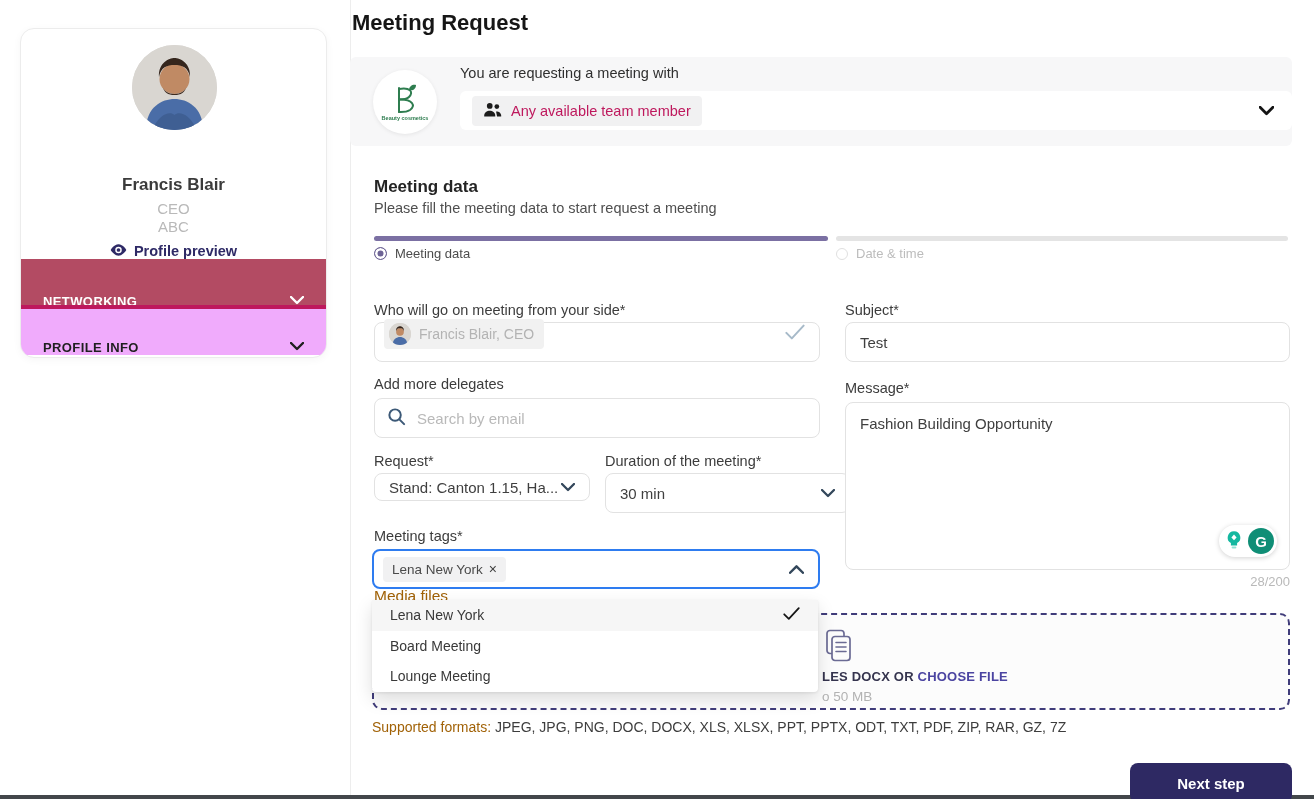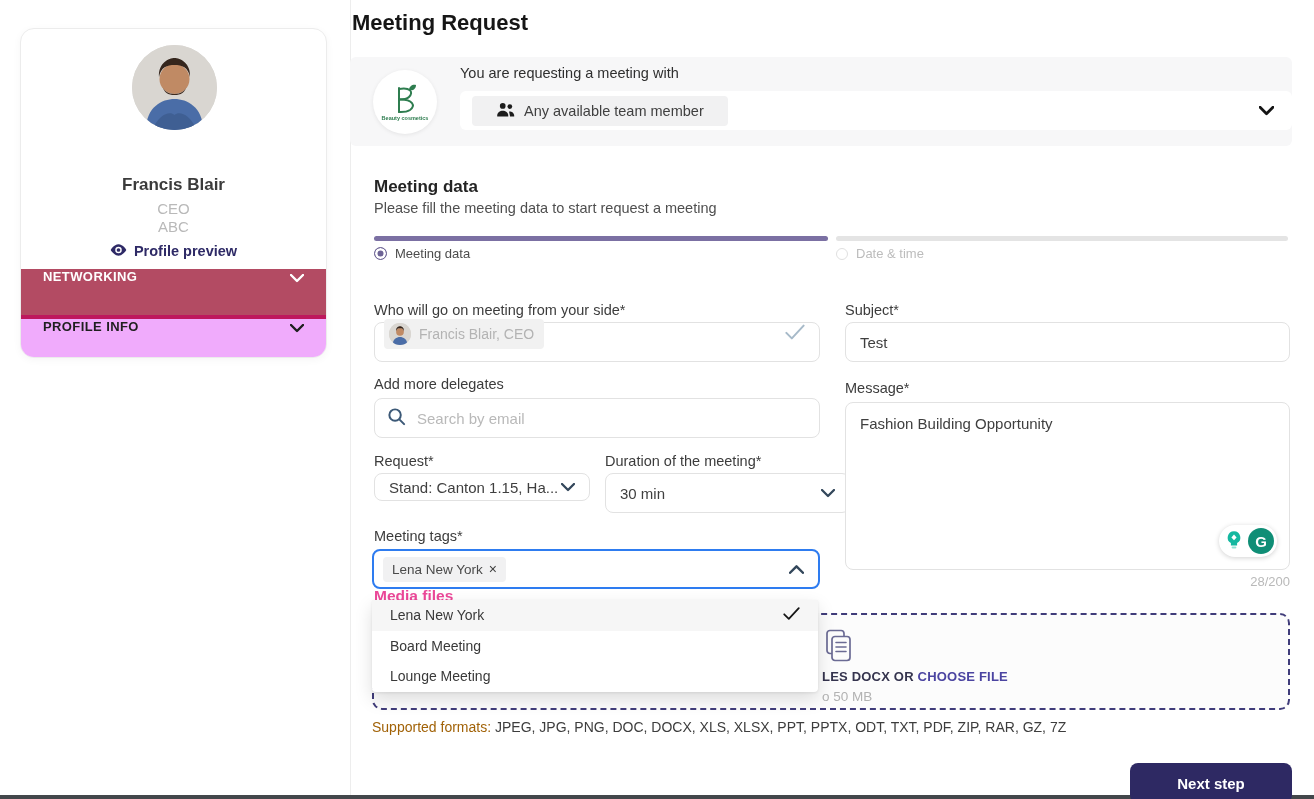--- a/index.html
+++ b/index.html
@@ -19,33 +19,33 @@
     left:20px; top:28px; width:307px; height:330px; background:#fff;
     border:1px solid #ececec; border-radius:14px; overflow:hidden;
     box-shadow:0 2px 8px rgba(0,0,0,0.04);
   }
   .avatar-wrap { position:absolute; left:111px; top:16px; width:85px; height:85px; border-radius:50%; overflow:hidden; background:#d9d7d4; }
   .profile-name { position:absolute; left:0; top:146px; width:100%; text-align:center; font-size:17px; font-weight:700; color:#3b3b3b; }
   .profile-role, .profile-company { position:absolute; left:0; width:100%; text-align:center; font-size:15px; color:#b9b9b9; }
   .profile-role { top:171px; }
   .profile-company { top:189px; }
   .profile-preview { position:absolute; left:0; top:214px; width:100%; display:flex; justify-content:center; align-items:center; gap:7px; color:#2e2a66; font-size:14.5px; font-weight:600; cursor:pointer;text-align:right; }
-  .menu-item { position:absolute; left:0; width:100%; height:50px; display:flex; align-items:flex-start; justify-content:space-between; padding:0 22px; cursor:pointer;margin-top:10px; }
+  .menu-item { position:absolute; left:0; width:100%; height:50px; display:flex; align-items:flex-end; justify-content:space-between; padding:0 22px; cursor:pointer; }
   .menu-networking { top:230px; background:#b34b63; color:#fff; }
   .menu-profile-info { top:276px; background:#f0abfc; color:#1f1f1f; border-top:4px solid #be185d; }
   .menu-item .menu-label { font-size:13px; font-weight:700; letter-spacing:0.4px; }
 
   
   .page-title { left:352px; top:10px; font-size:22px; font-weight:700; color:#161616; }
   .request-card { left:350px; top:57px; width:942px; height:89px; background:#f7f7f8; border-radius:6px; }
   .logo-circle { position:absolute; left:23px; top:13px; width:64px; height:64px; background:#fff; border-radius:50%; box-shadow:0 1px 4px rgba(0,0,0,0.08); display:flex; flex-direction:column; align-items:center; justify-content:center; }
   .logo-text { font-size:5.5px; color:#2e7d4f; font-weight:700; margin-top:-2px; white-space:nowrap; }
   .request-label { position:absolute; left:110px; top:8px; font-size:14.5px; color:#2f2f2f; }
   .team-select { position:absolute; left:110px; top:34px; width:832px; height:39px; background:#fff; border-radius:6px; display:flex; align-items:center; padding:0 18px 0 12px; cursor:pointer; }
-  .team-chip { display:flex; align-items:center; gap:9px; background:#f1f1f2; border-radius:4px; padding:6px 24px; font-size:14.5px; color:#404040; }
+  .team-chip { display:flex; align-items:center; gap:9px; background:#f1f1f2; border-radius:4px; padding:6px 11px; font-size:14.5px; color:#be185d; }
   .team-select .chev { margin-left:auto; }
 
   
   .section-title { left:374px; top:177px; font-size:17px; font-weight:700; color:#242424; }
   .section-sub { left:374px; top:200px; font-size:14.5px; color:#4f4f4f; }
   .bar { top:236px; height:5px; border-radius:3px; }
   .bar-active { left:374px; width:454px; background:#7b70a3; }
   .bar-inactive { left:836px; width:452px; background:#e4e4e4; }
   .step { top:246px; display:flex; align-items:center; gap:8px; font-size:13px; }
   .step-1 { left:374px; color:#4c4c4c; }
@@ -75,21 +75,21 @@
   .select-box { padding:0 14px; justify-content:space-between; font-size:15px; color:#3f3f3f; cursor:pointer; }
   .select-location { left:374px; top:473px; width:216px; height:28px; }
   .select-duration { left:605px; top:473px; width:245px; height:40px; }
 
   .lbl-tags { left:374px; top:528px; }
   .tags-box { left:372px; top:549px; width:448px; height:40px; border:2px solid #2e7cf0; border-radius:8px; background:#fff; display:flex; align-items:center; padding:0 14px 0 9px; cursor:text; }
   .tag-chip { display:flex; align-items:center; gap:6px; background:#f1f1f2; border-radius:4px; padding:5px 9px; font-size:13.5px; color:#4a4a4a; }
   .tag-remove { font-size:14px; color:#3f3f3f; cursor:pointer; line-height:1; }
   .tags-box .chev-up { margin-left:auto; }
 
-  .lbl-media { left:374px; top:587px; font-size:15.5px; font-weight:700; color:#ec4899; z-index:1; }
+  .lbl-media { left:374px; top:587px; font-size:15.5px; font-weight:400; color:#a16207; z-index:1; }
 
   
   .dropdown-panel { left:372px; top:600px; width:446px; background:#fff; z-index:5; border-radius:0 0 4px 4px; box-shadow:0 7px 18px rgba(0,0,0,0.13), 0 1px 3px rgba(0,0,0,0.08); }
   .dd-option { height:30.5px; display:flex; align-items:center; padding:0 18px; font-size:14px; color:#393939; cursor:pointer; }
   .dd-option.selected { background:#f6f6f6; }
   .dd-option .dd-check { margin-left:auto; }
 
   
   .lbl-subject { left:845px; top:302px; }
   .subject-input { left:845px; top:322px; width:445px; height:40px; padding:0 14px; font-size:15px; color:#3f3f3f; }

